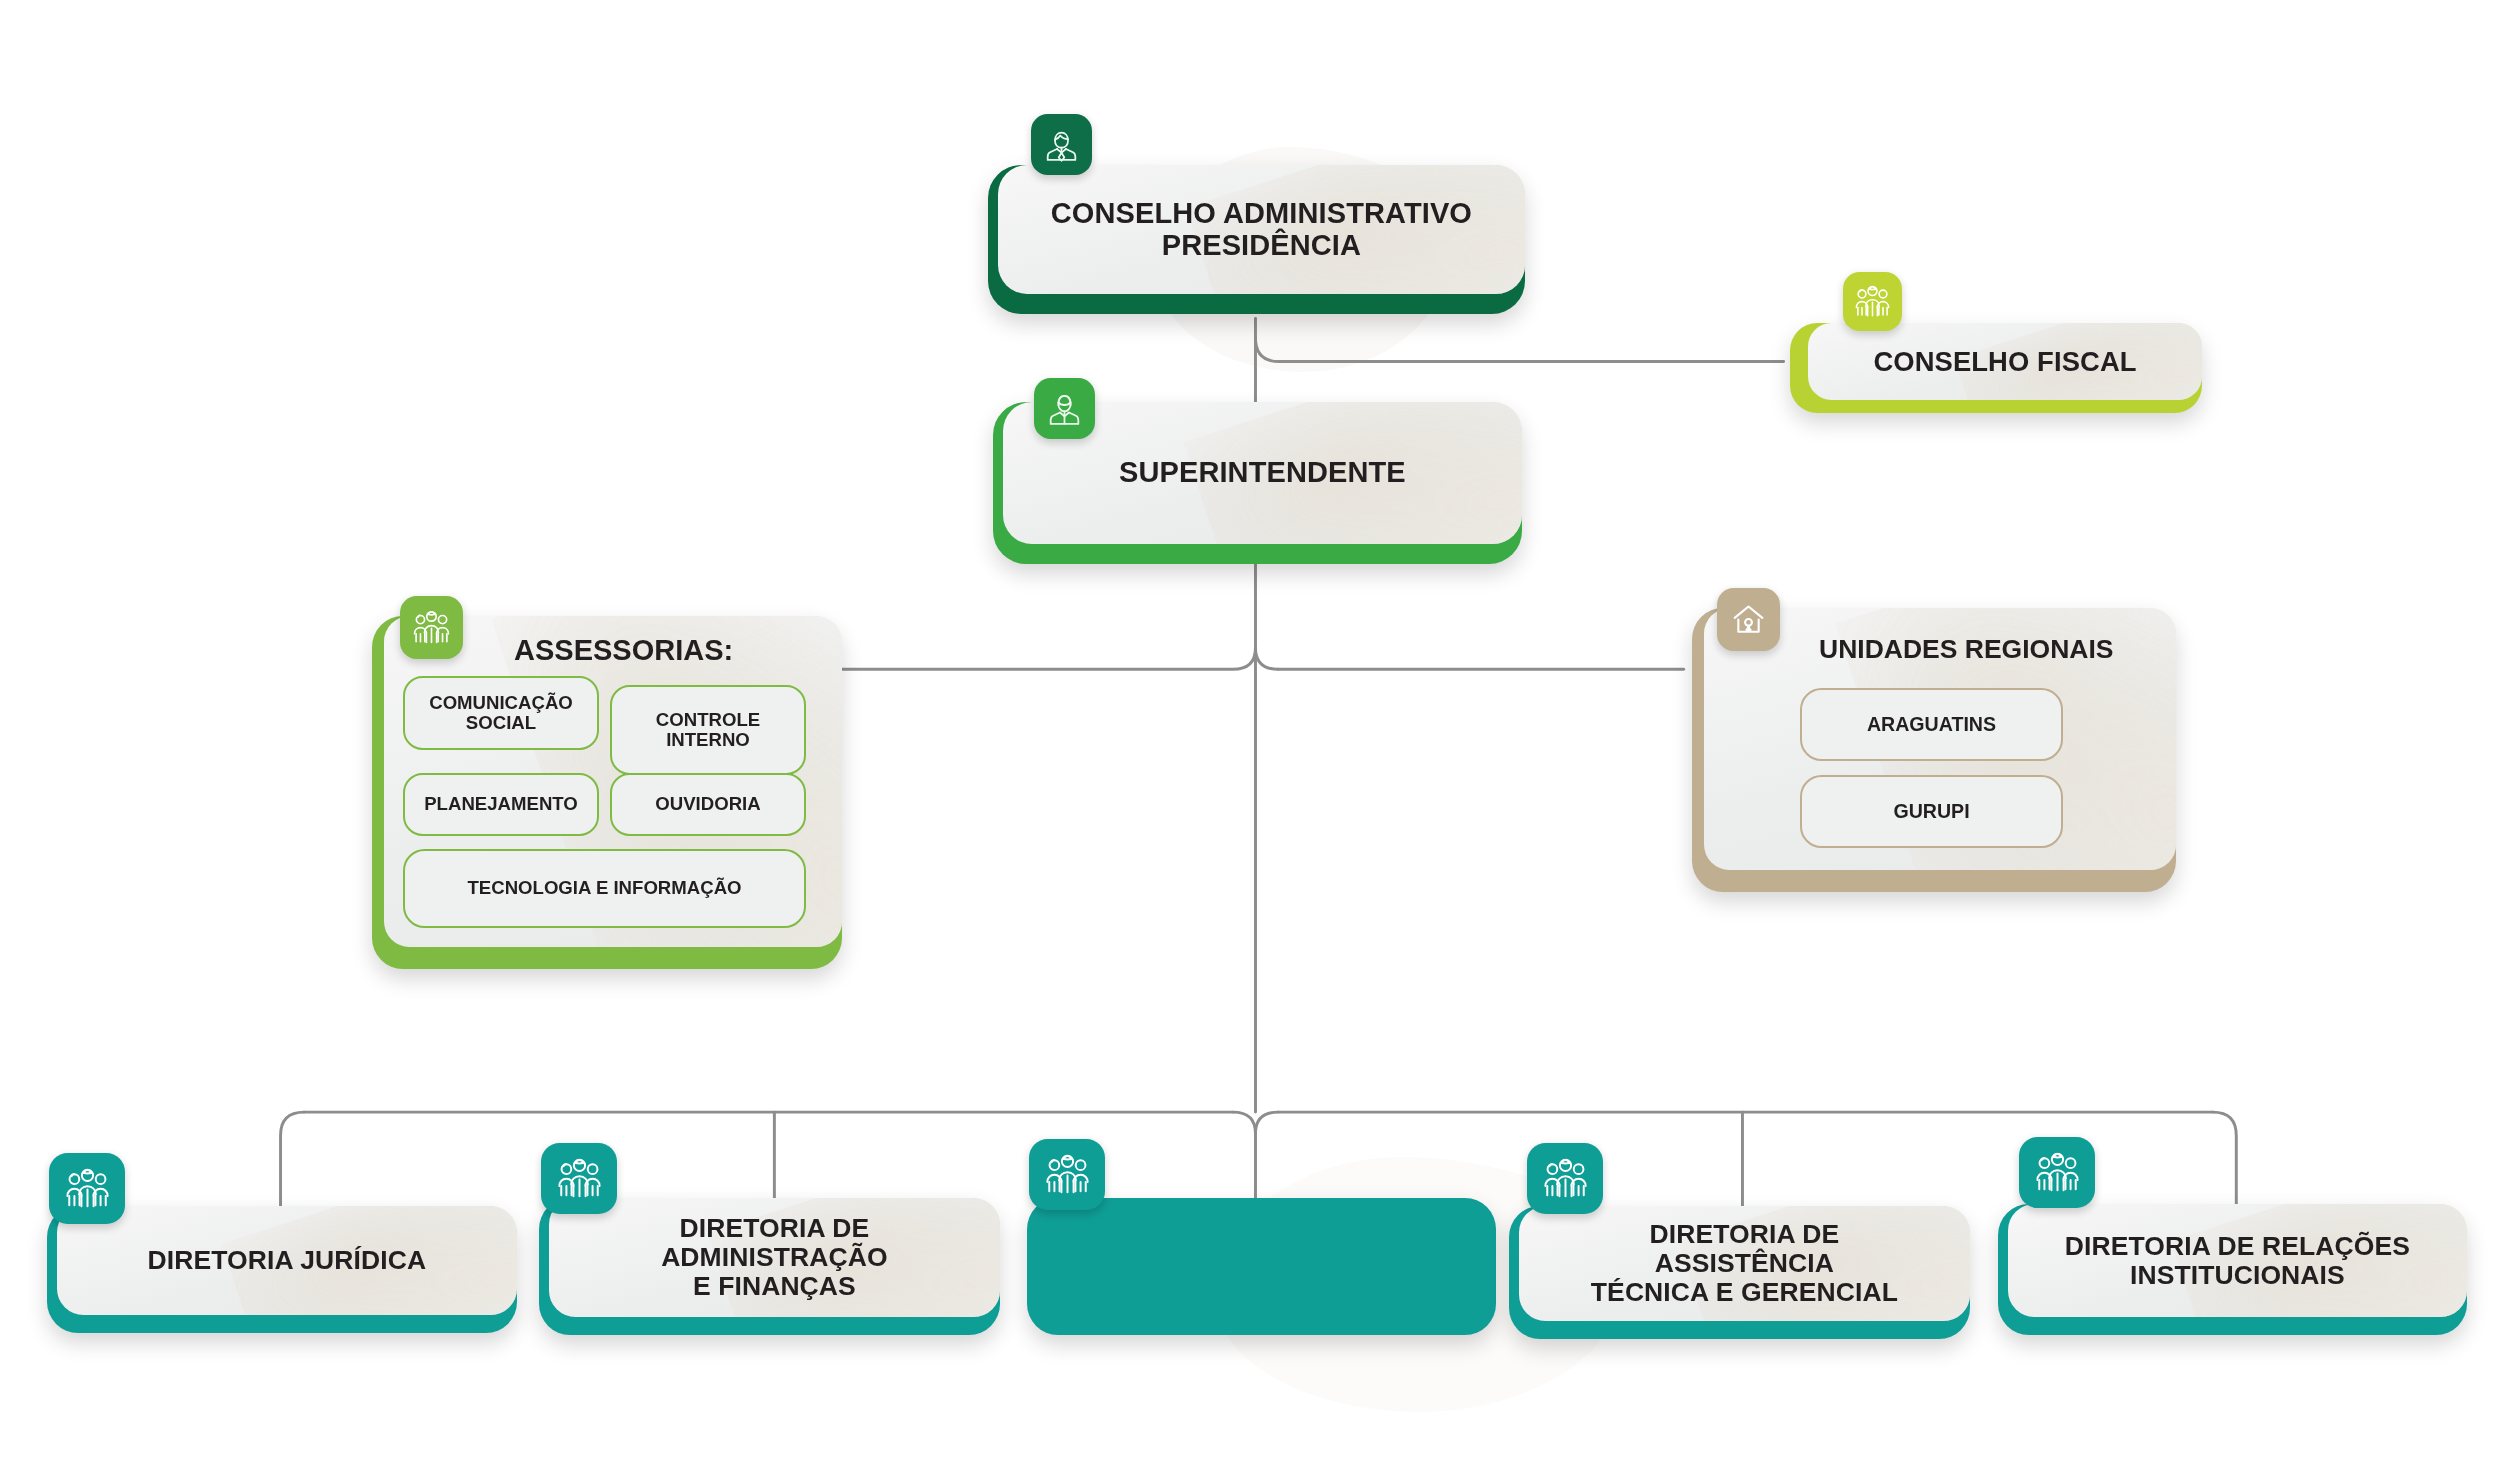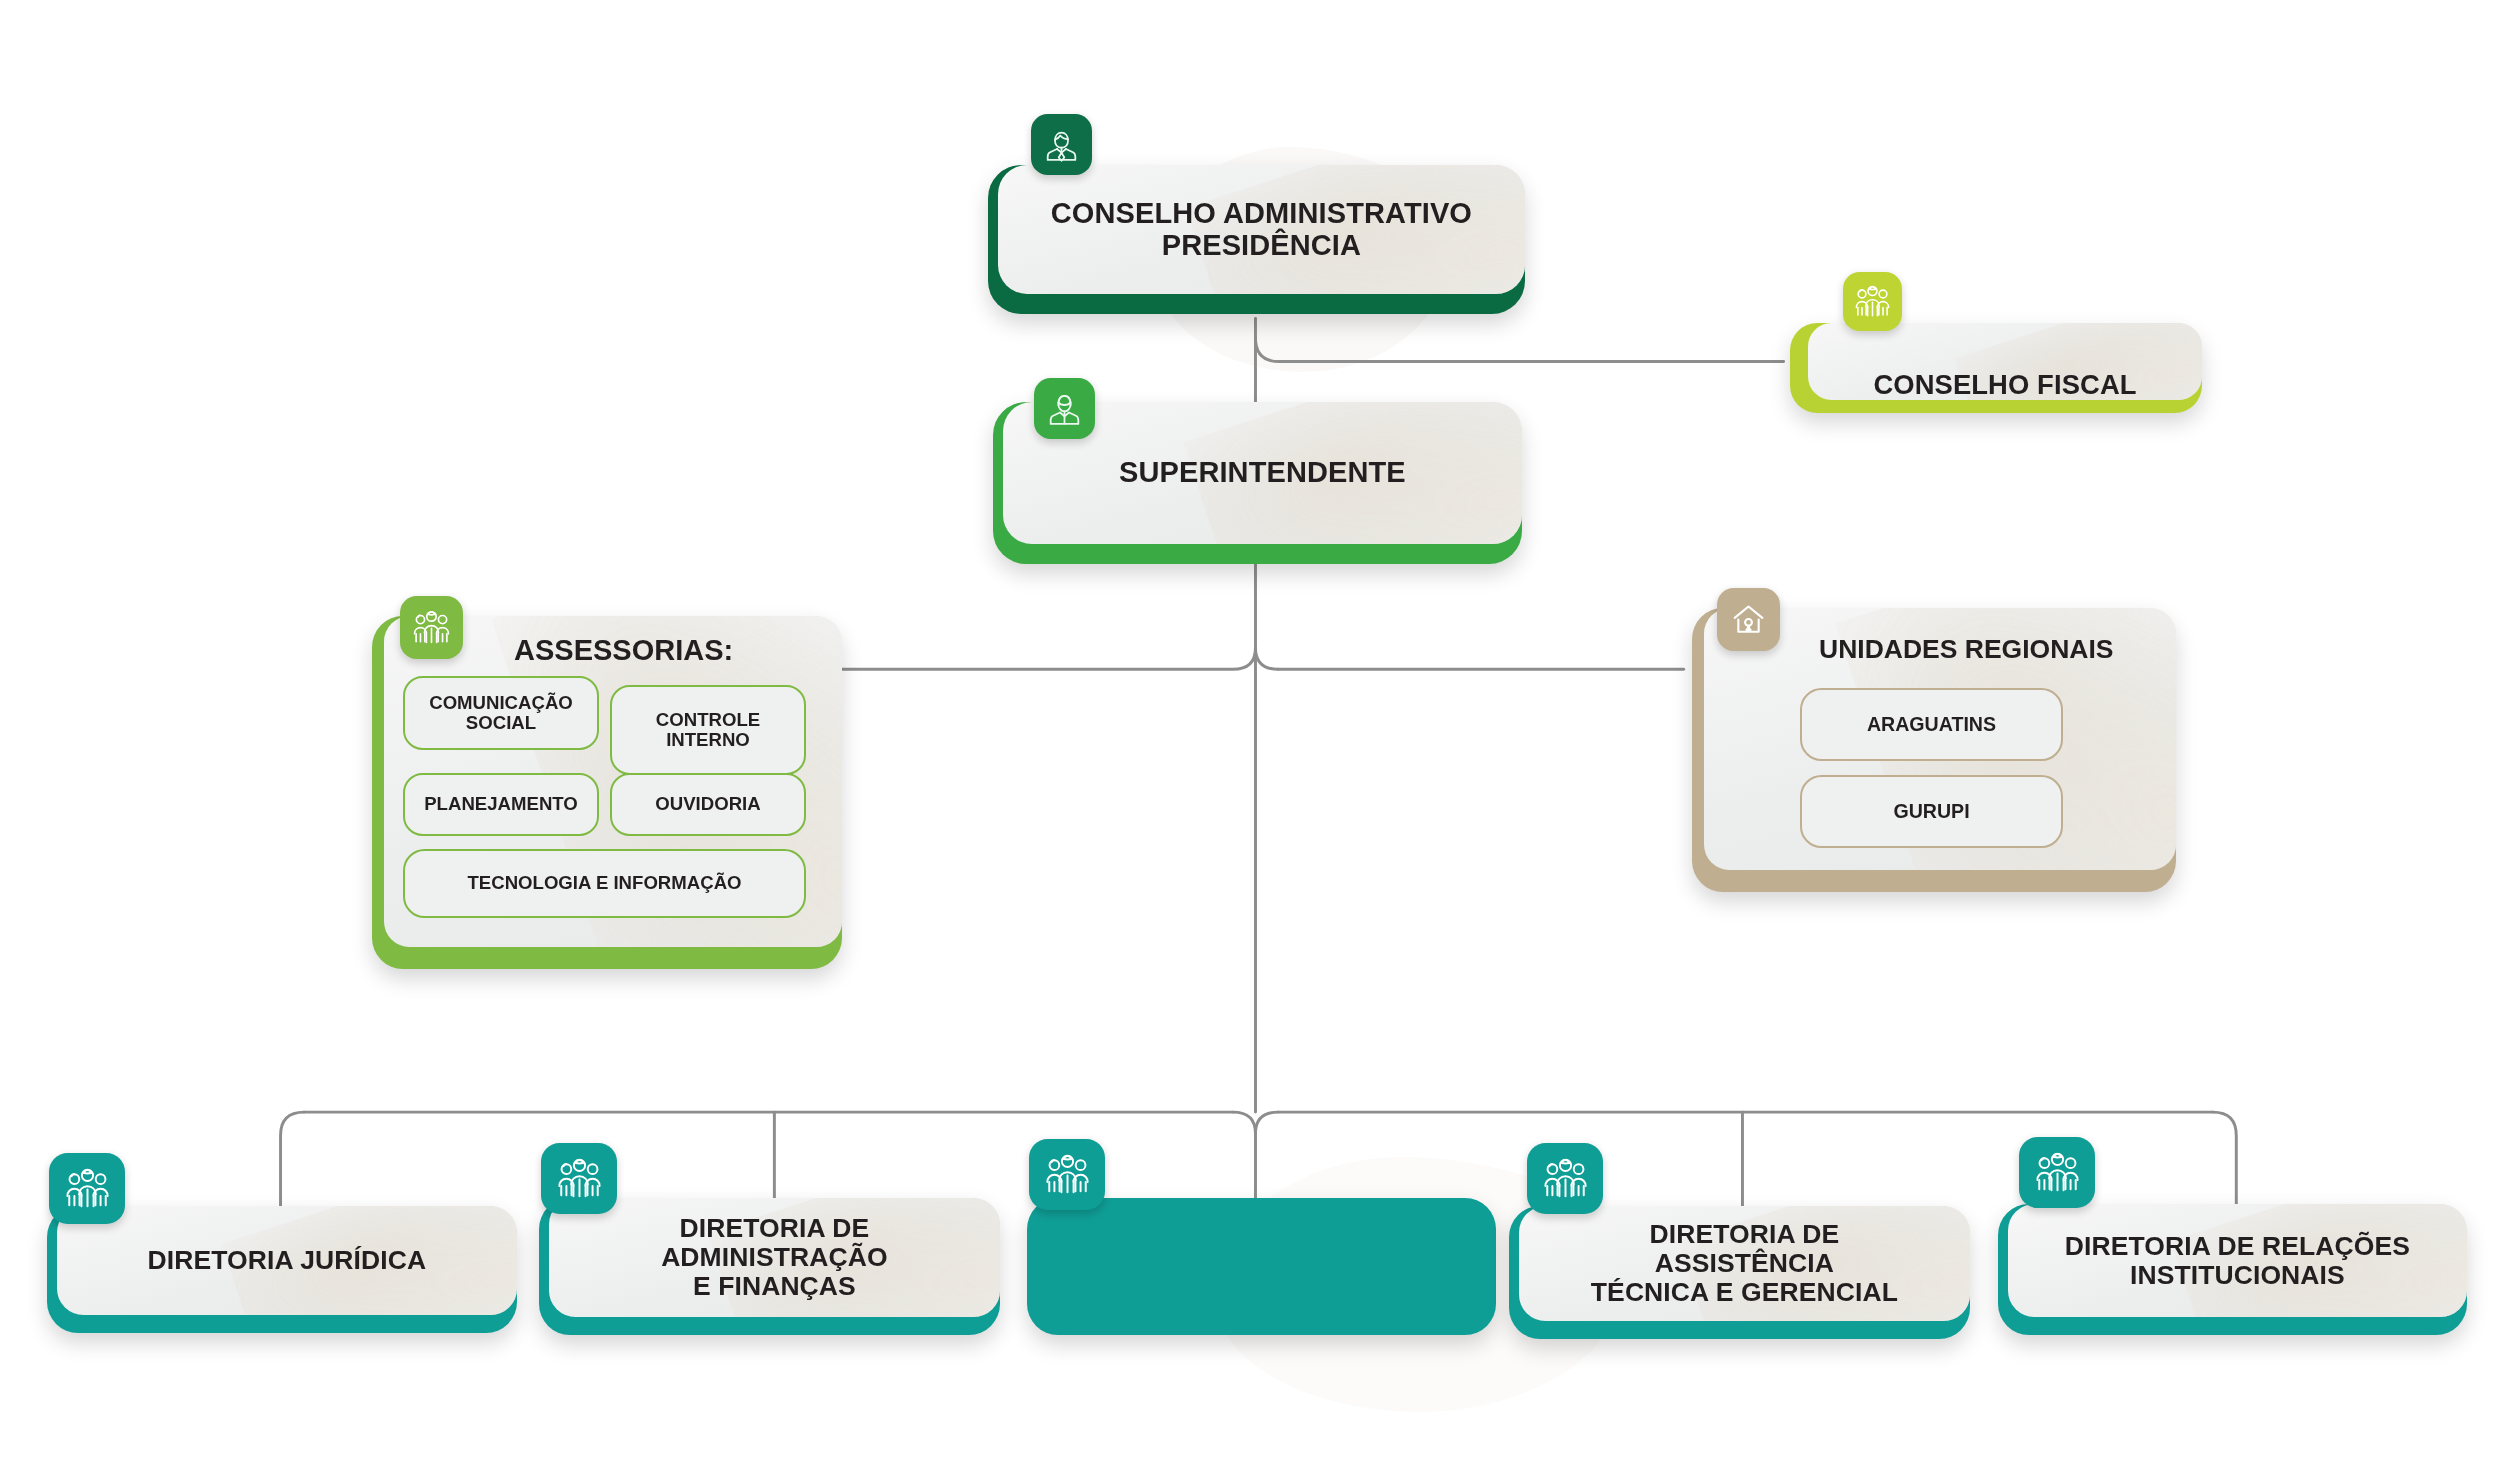--- a/index.html
+++ b/index.html
@@ -179,21 +179,21 @@
       <path d="M16 18c2.5-.5 5-2.5 6.5-5 2 2.5 5.5 4.5 9.5 4.5"></path>
       <path d="M24 28v6"></path>
       <path d="M24 34l-3.5 6 3.5 4 3.5-4-3.5-6z"></path>
       <path d="M18.5 29.5L10 33.5c-2 1-3 3-3 5.2V43h34v-4.3c0-2.2-1-4.2-3-5.2l-8.5-4"></path>
       <path d="M18.5 29.5L24 34M29.5 29.5L24 34"></path>
     </svg>
   </div>
 
   <div class="node" style="left:1790px;top:323px;width:412px;height:90px;">
     <div class="plate" style="background:#b9d233;border-radius:27.4px;"></div>
-    <div class="face" style="left:18px;bottom:12.7px;border-radius:23.5px;align-items:flex-end;">
+    <div class="face" style="left:18px;bottom:12.7px;border-radius:23.5px;">
       <div class="label" style="font-size:27.4px;">CONSELHO FISCAL</div>
     </div>
   </div>
   <div class="badge" style="left:1843px;top:272px;background:#bdd432;width:59px;height:59px;">
     <svg width="39" height="39" viewBox="0 0 52 46" fill="none" stroke="#ffffff" stroke-width="2.1" stroke-linecap="round" stroke-linejoin="round">
       <circle cx="12" cy="13" r="5.2"></circle>
       <path d="M12 7.8c-1.8-.4-3 .6-3 2.2"></path>
       <path d="M4.5 31c0-4.6 3.2-7.8 7.5-7.8s7.5 3.2 7.5 7.8"></path>
       <path d="M6.5 31v10M12 31v10M17.5 31v10"></path>
       <circle cx="40" cy="13" r="5.2"></circle>
@@ -228,21 +228,21 @@
     <div class="plate" style="background:#7fba43;border-radius:31px;"></div>
     <div class="face" style="left:11.8px;bottom:21.6px;border-radius:25.5px;"></div>
     <div class="group-title" style="left:118px;top:17.6px;font-size:29px;margin-left:24px;">ASSESSORIAS:</div>
 
     <div class="chip" style="left:31px;top:60px;width:196px;height:74px;border:2.9px solid #7fba43;border-radius:19.6px;font-size:18.6px;">COMUNICAÇÃO
 SOCIAL</div>
     <div class="chip" style="left:238px;top:69px;width:196px;height:90px;border:2.9px solid #7fba43;border-radius:19.6px;font-size:18.6px;">CONTROLE
 INTERNO</div>
     <div class="chip" style="left:31px;top:157px;width:196px;height:63px;border:2.9px solid #7fba43;border-radius:19.6px;font-size:18.6px;">PLANEJAMENTO</div>
     <div class="chip" style="left:238px;top:157px;width:196px;height:63px;border:2.9px solid #7fba43;border-radius:19.6px;font-size:18.6px;">OUVIDORIA</div>
-    <div class="chip" style="left:31px;top:233px;width:403px;height:69px;border:2.9px solid #7fba43;border-radius:21.6px;font-size:18.6px;">TECNOLOGIA E INFORMAÇÃO</div>
+    <div class="chip" style="left:31px;top:233px;width:403px;height:79px;border:2.9px solid #7fba43;border-radius:21.6px;font-size:18.6px;">TECNOLOGIA E INFORMAÇÃO</div>
   </div>
   <div class="badge" style="left:400px;top:596px;background:#7fba43;width:63px;height:63px;">
     <svg width="41" height="41" viewBox="0 0 52 46" fill="none" stroke="#ffffff" stroke-width="2.1" stroke-linecap="round" stroke-linejoin="round">
       <circle cx="12" cy="13" r="5.2"></circle>
       <path d="M12 7.8c-1.8-.4-3 .6-3 2.2"></path>
       <path d="M4.5 31c0-4.6 3.2-7.8 7.5-7.8s7.5 3.2 7.5 7.8"></path>
       <path d="M6.5 31v10M12 31v10M17.5 31v10"></path>
       <circle cx="40" cy="13" r="5.2"></circle>
       <path d="M32.5 31c0-4.6 3.2-7.8 7.5-7.8s7.5 3.2 7.5 7.8"></path>
       <path d="M34.5 31v10M40 31v10M45.5 31v10"></path>

